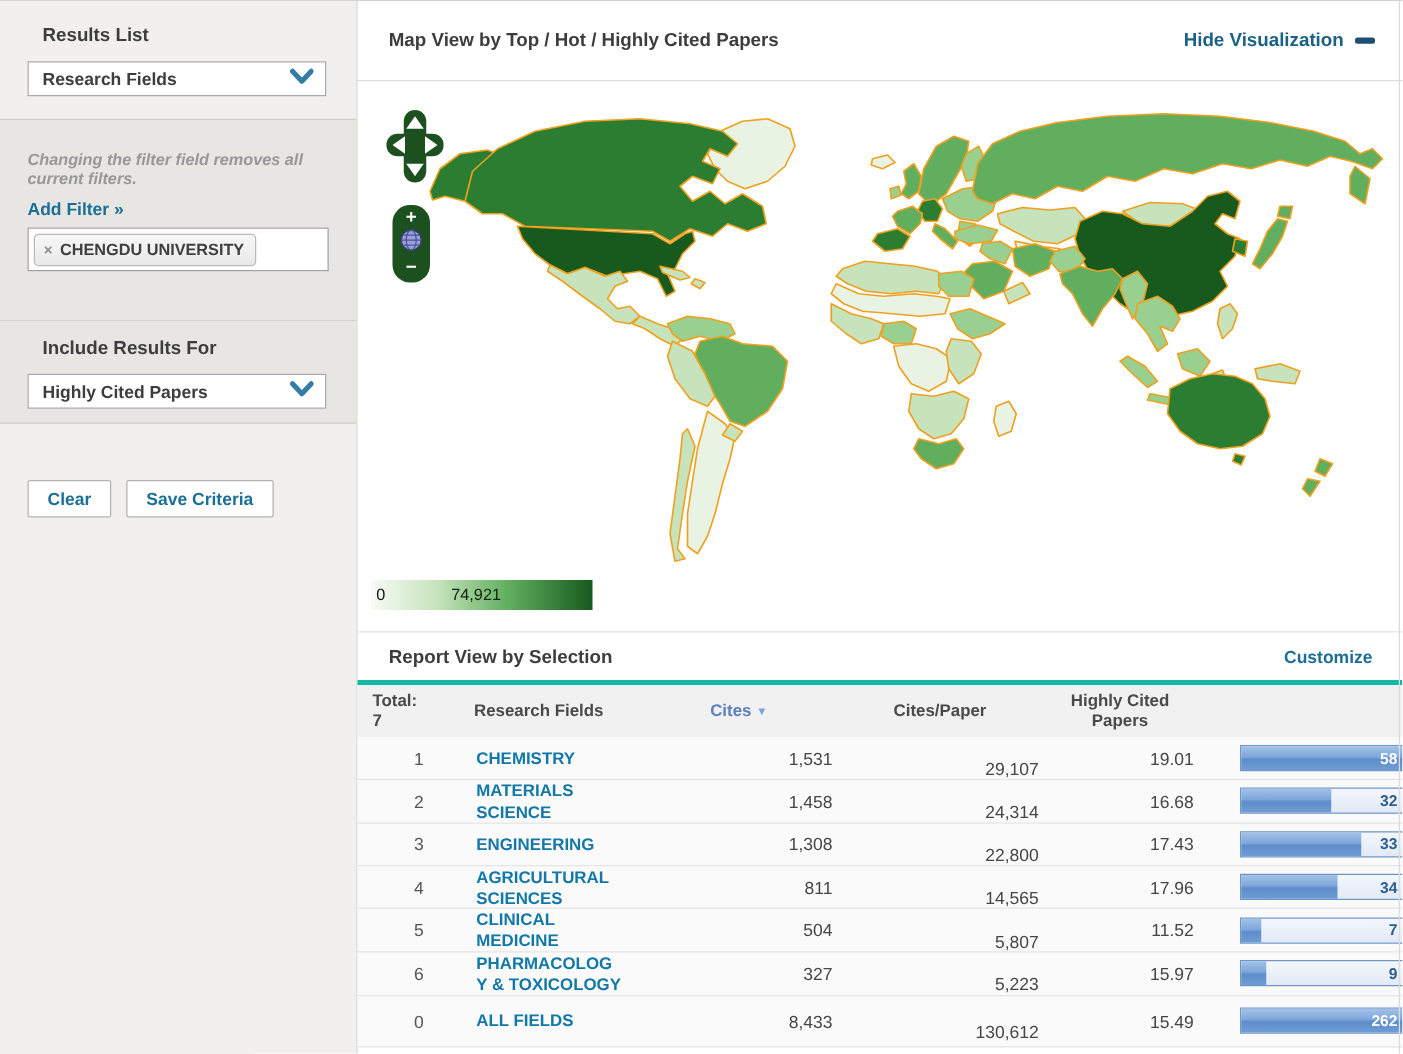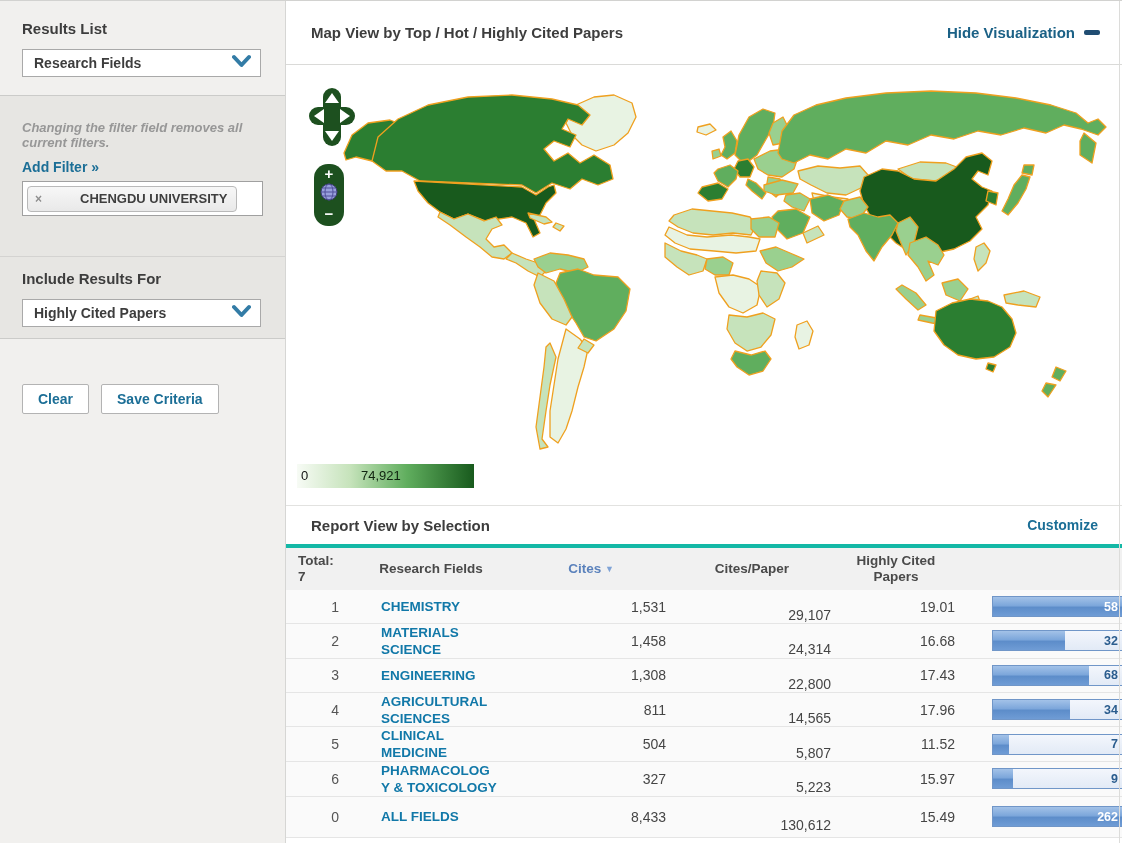--- a/index.html
+++ b/index.html
@@ -7,31 +7,31 @@
     font-family:"Liberation Sans", sans-serif; }
   .page { position:relative; width:1122px; height:843px; border-top:1px solid #d2d2d0; overflow:hidden; }
 
   
   .sidebar { position:absolute; left:0; top:0; width:285px; height:843px; background:#f1f0ee; }
   .sec { padding:0 22px; }
   .sec-a { height:95px; border-bottom:1px solid #cbcbc9; padding-top:19px; }
   .sec-b { background:#e7e6e3; height:161px; border-bottom:1px solid #d4d3d1; padding-top:14px; }
   .sec-c { background:#e7e6e3; height:82px; border-bottom:1px solid #cbcbc9; padding-top:13px; }
   .sec-d { padding-top:21px; }
-  .sb-head { font-size:15px; font-weight:bold; color:#3d3d3d; }
+  .sb-head { font-size:15px; font-weight:bold; color:#3d3d3d;margin-left:12px; }
   .dropdown { margin-top:12px; width:239px; height:28px; background:#fff; border:1px solid #a9a9a9;
     display:flex; align-items:center; justify-content:space-between; padding:0 9px 0 11px; cursor:pointer; }
   .dropdown .val { font-size:14px; font-weight:bold; color:#3d3d3d; }
   .note { margin-top:10px; font-size:13px; font-style:italic; font-weight:bold; color:#979797; line-height:1.18; }
   .addfilter { display:inline-block; margin-top:8px; font-size:14px; font-weight:bold; color:#1b6e96; text-decoration:none; }
   .chipbox { margin-top:5px; width:241px; height:35px; background:#fff; border:1px solid #a0a0a0; padding:4px; }
   .chip { display:inline-flex; align-items:center; height:26px; max-width:232px; padding:0 9px 0 7px;
     background:linear-gradient(#f7f7f7,#e9e9e9); border:1px solid #b9b9b9; border-radius:4px; cursor:pointer; }
   .chip .x { color:#8e8e8e; font-weight:bold; font-size:12px; margin-right:6px; }
-  .chip .t { font-size:13px; font-weight:bold; color:#3f3f3f; white-space:nowrap;margin-left:32px; }
+  .chip .t { font-size:13px; font-weight:bold; color:#3f3f3f; white-space:nowrap; }
   .btnrow { display:flex; gap:12px;margin-top:24px; }
   .btn { background:#fff; border:1px solid #b3b3b3; border-radius:2px; color:#1b6e96;
     font-size:14px; font-weight:bold; padding:6px 15px; cursor:pointer; font-family:inherit; }
   .help { display:inline-flex; width:17px; height:17px; border-radius:50%; background:#1d6f97; color:#fff;
     font-size:11px; font-weight:bold; align-items:center; justify-content:center; vertical-align:2px; margin-left:5px; cursor:pointer; }
 
   
   .main { position:absolute; left:285px; top:0; width:837px; height:843px; background:#fff; border-left:1px solid #d6d6d4; }
   .right-edge { position:absolute; left:1119px; top:0; width:1px; height:843px; background:#dcdcda; z-index:9; }
   .map-header { height:64px; border-bottom:1px solid #dadad8; display:flex; align-items:center;
@@ -296,21 +296,21 @@
 
   <div class="grid trow">
     <div class="c rank">3</div>
     <div class="c field"><a class="pre">ENGINEERING</a></div>
     <div class="c num docs">1,308</div>
     <div class="c num cites">22,800</div>
     <div class="c num cpp">17.43</div>
     <div class="c hcp">
       <div class="bar">
         <div class="fill" style="width: 74%;"></div>
-        <span class="bval on-track">68</span>
+        <span class="bval on-track">33</span>
       </div>
     </div>
   </div>
 
   <div class="grid trow">
     <div class="c rank">4</div>
     <div class="c field"><a class="pre">AGRICULTURAL
 SCIENCES</a></div>
     <div class="c num docs">811</div>
     <div class="c num cites">14,565</div>

